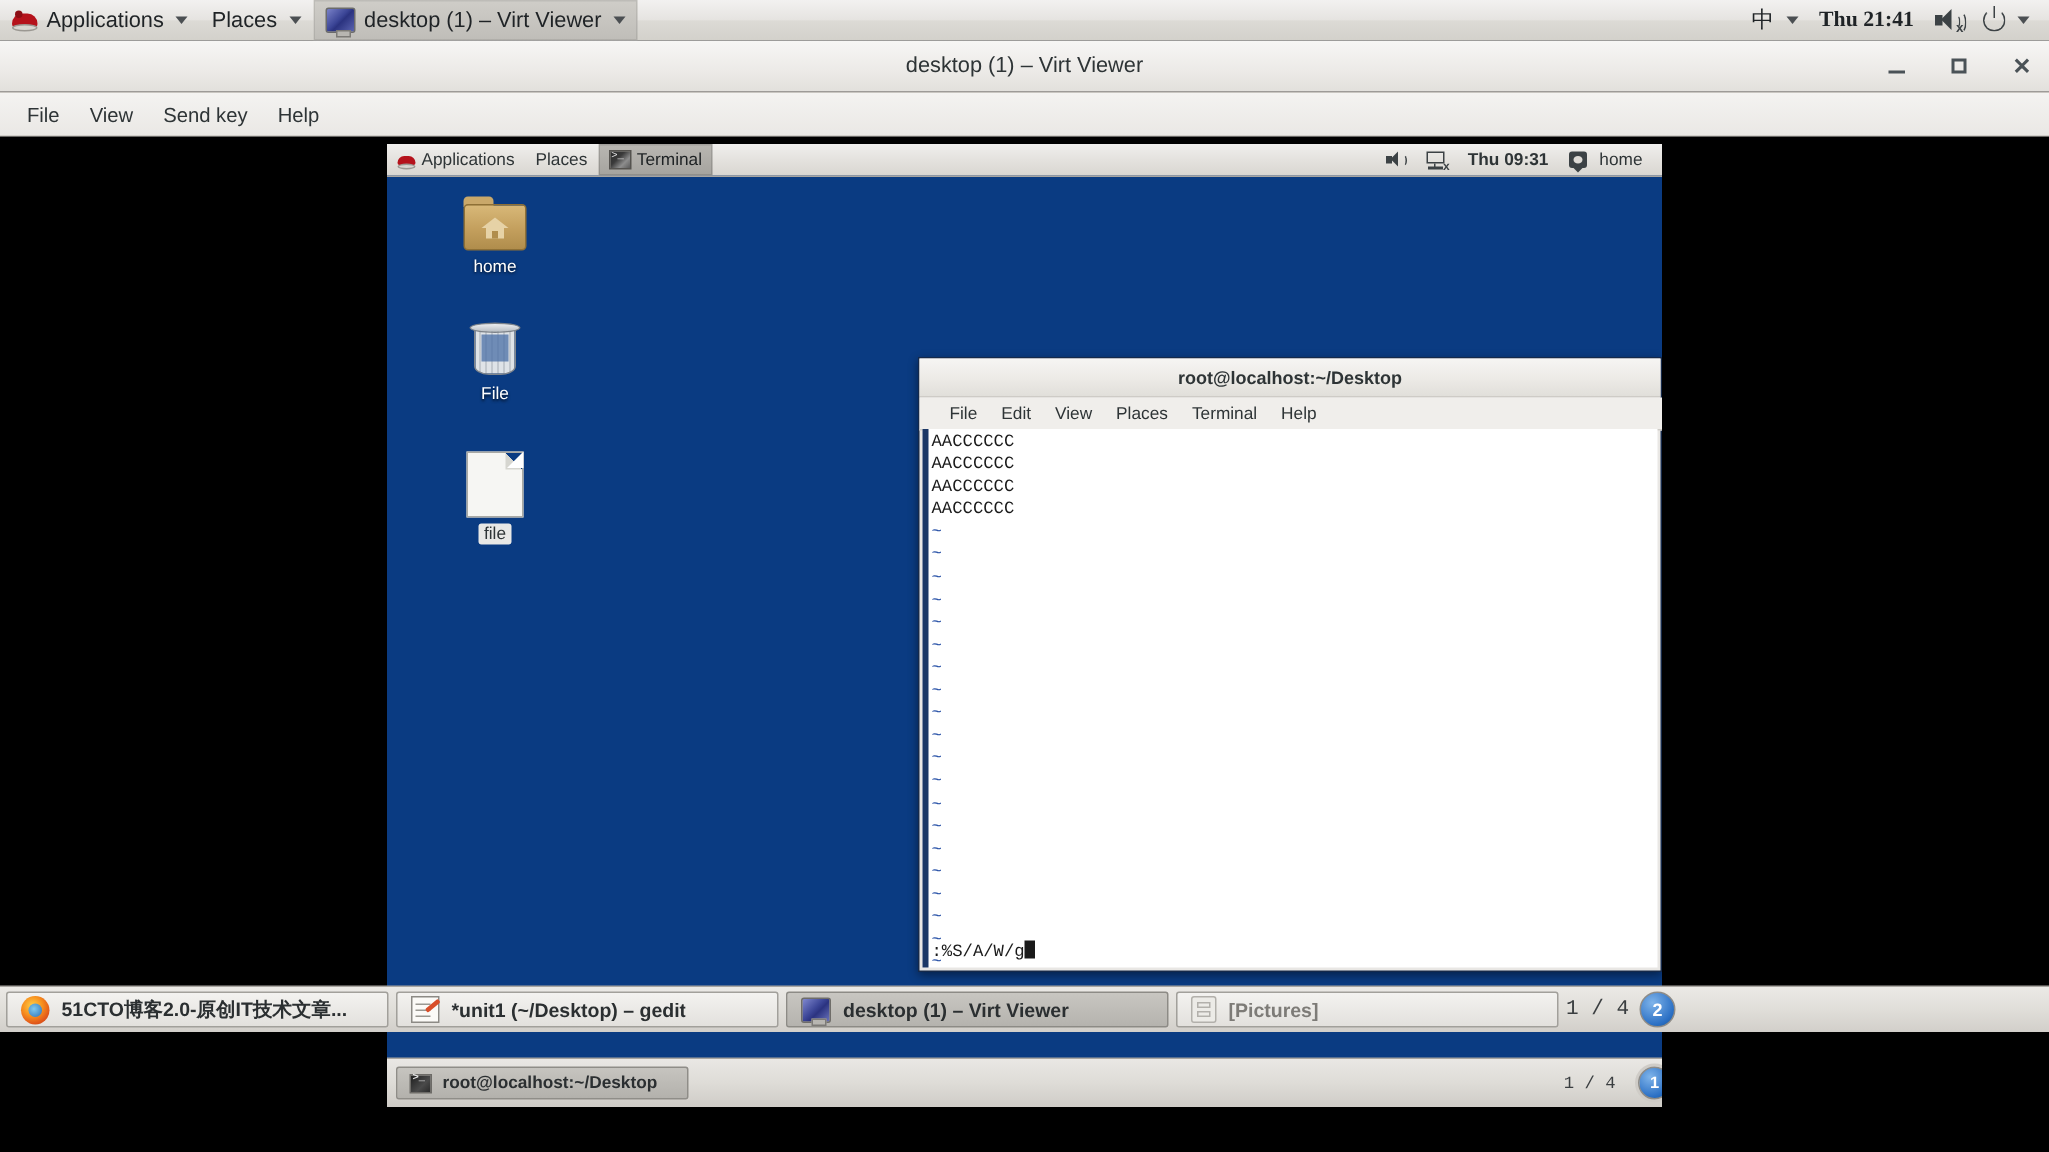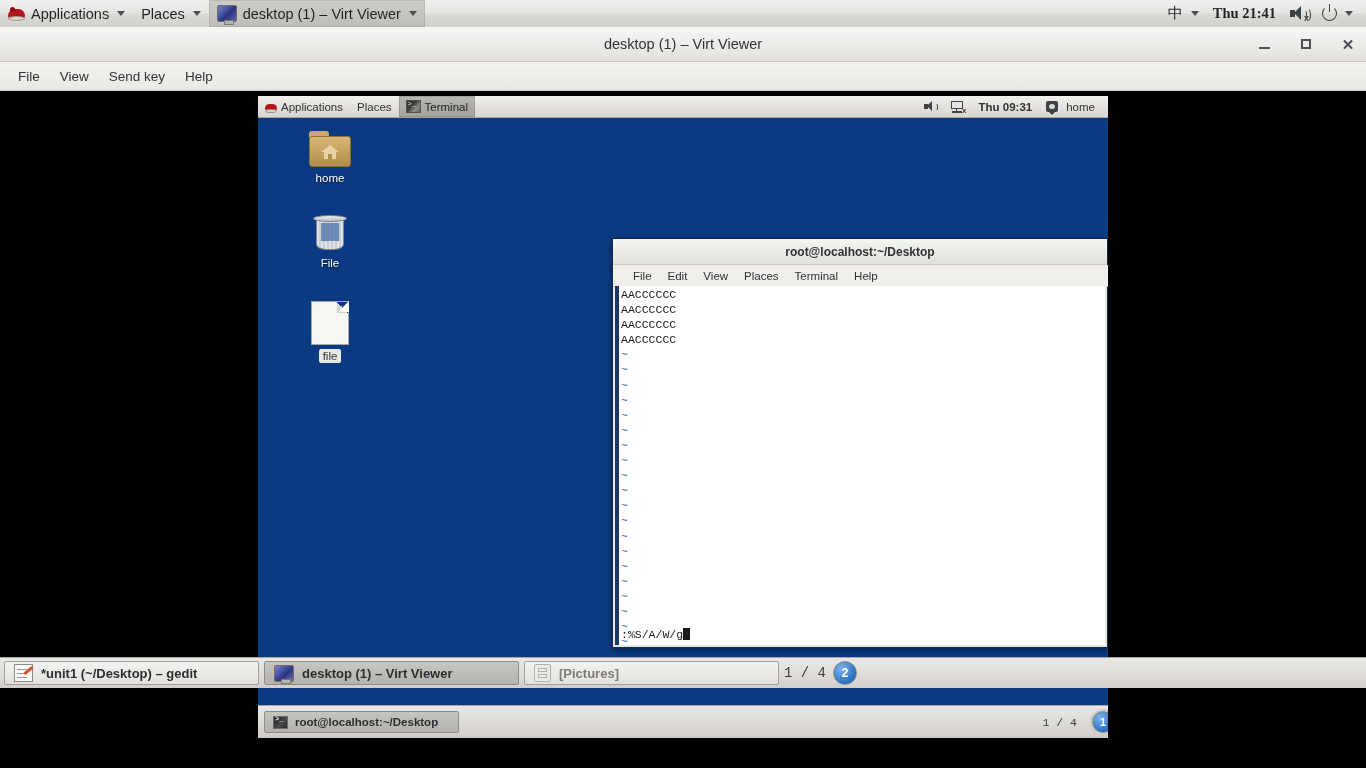--- a/index.html
+++ b/index.html
@@ -451,20 +451,24 @@
       </div>
       <div class="vm-bottom-spacer"></div>
       <span class="ws-label">1 / 4</span>
       <span class="ws-badge">1</span>
     </div>
 
   </div>
 
   <div class="host-taskbar">
     <div class="htask">
+      <span class="ff-icon"></span>
+      <span class="lab">51CTO博客2.0-原创IT技术文章...</span>
+    </div>
+    <div class="htask">
       <span class="gedit-icon">
         <span class="ln" style="top:4px"></span>
           <span class="ln" style="top:8px"></span>
           <span class="ln" style="top:12px"></span>
         <span class="pen"></span>
       </span>
       <span class="lab">*unit1 (~/Desktop) – gedit</span>
     </div>
     <div class="htask active">
       <span class="vv-icon"></span>

